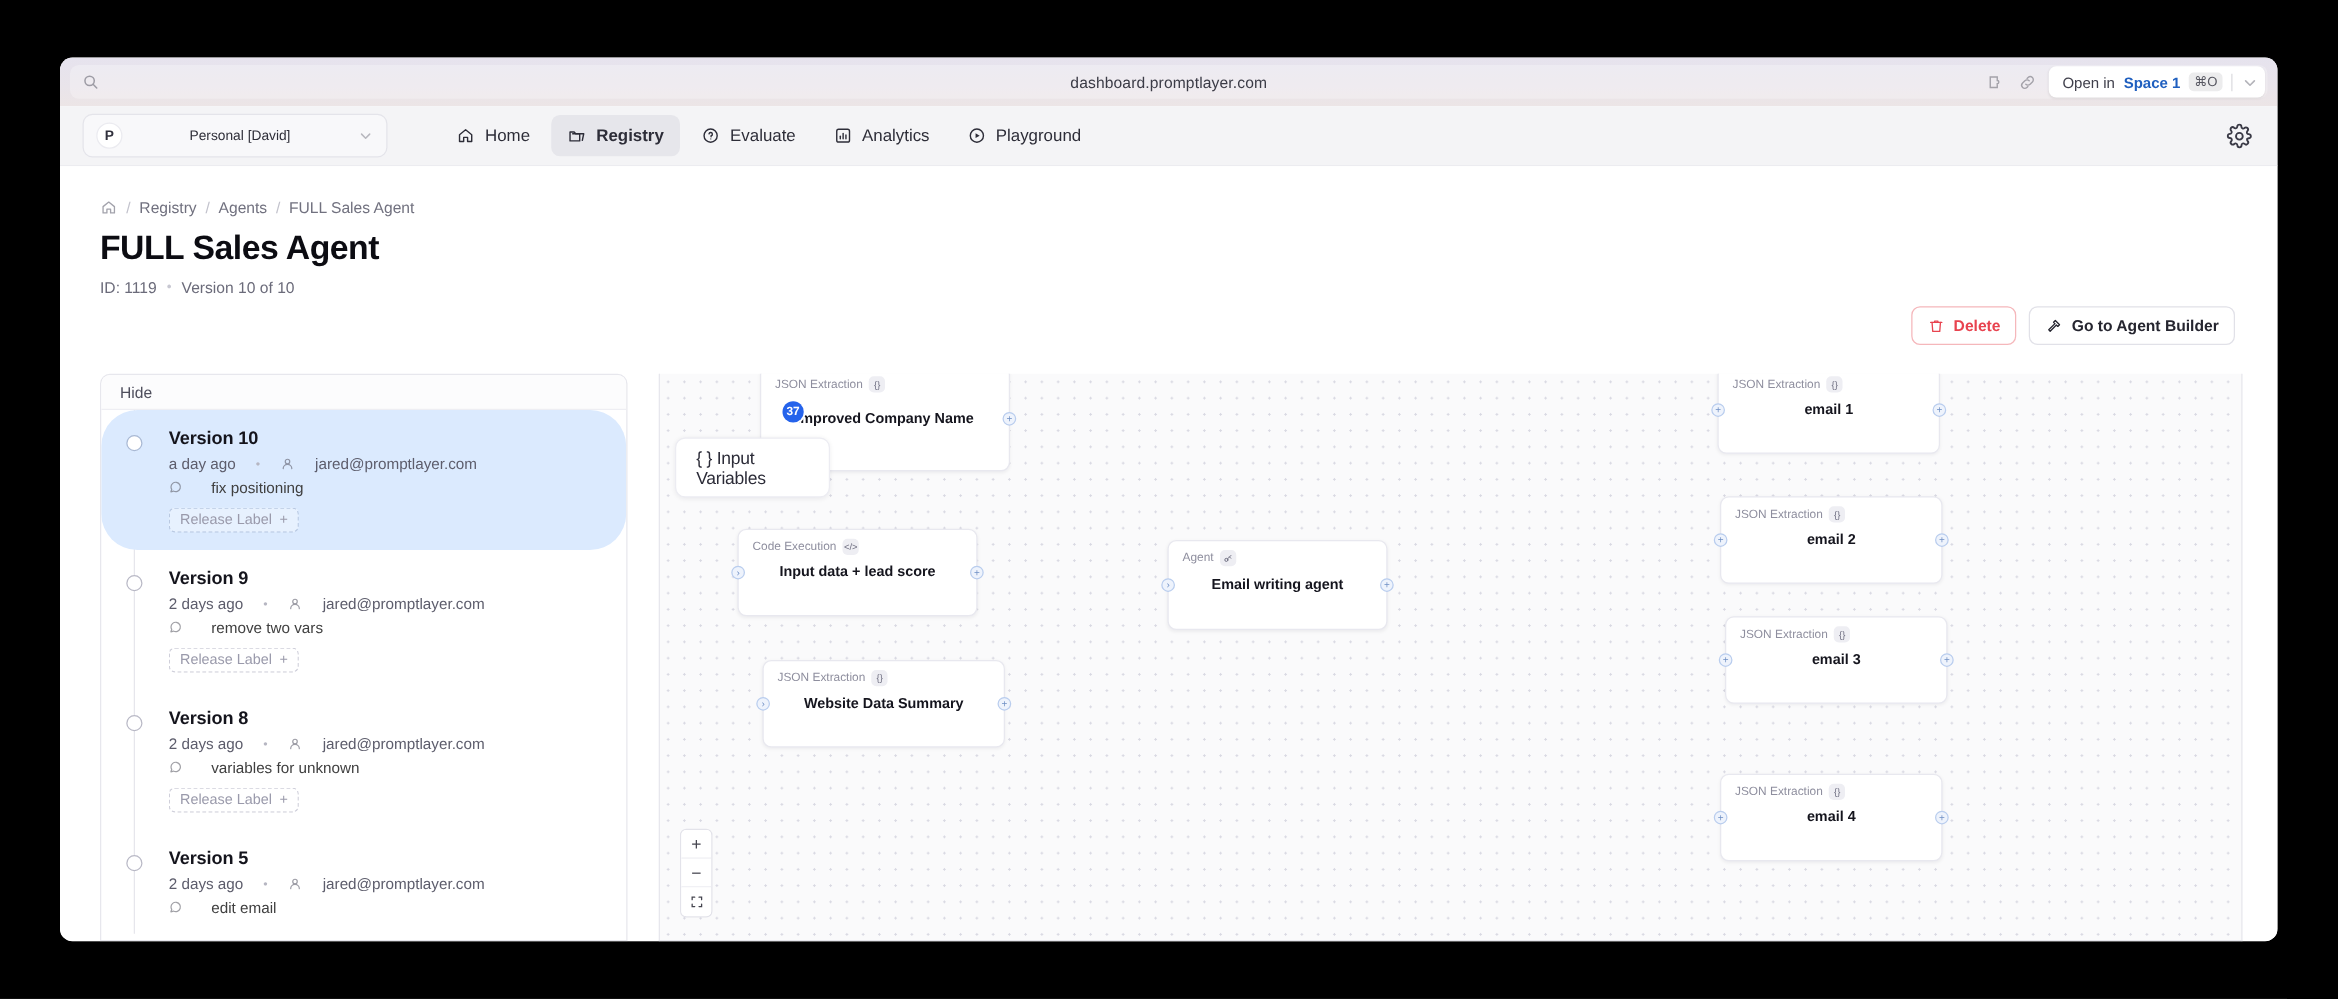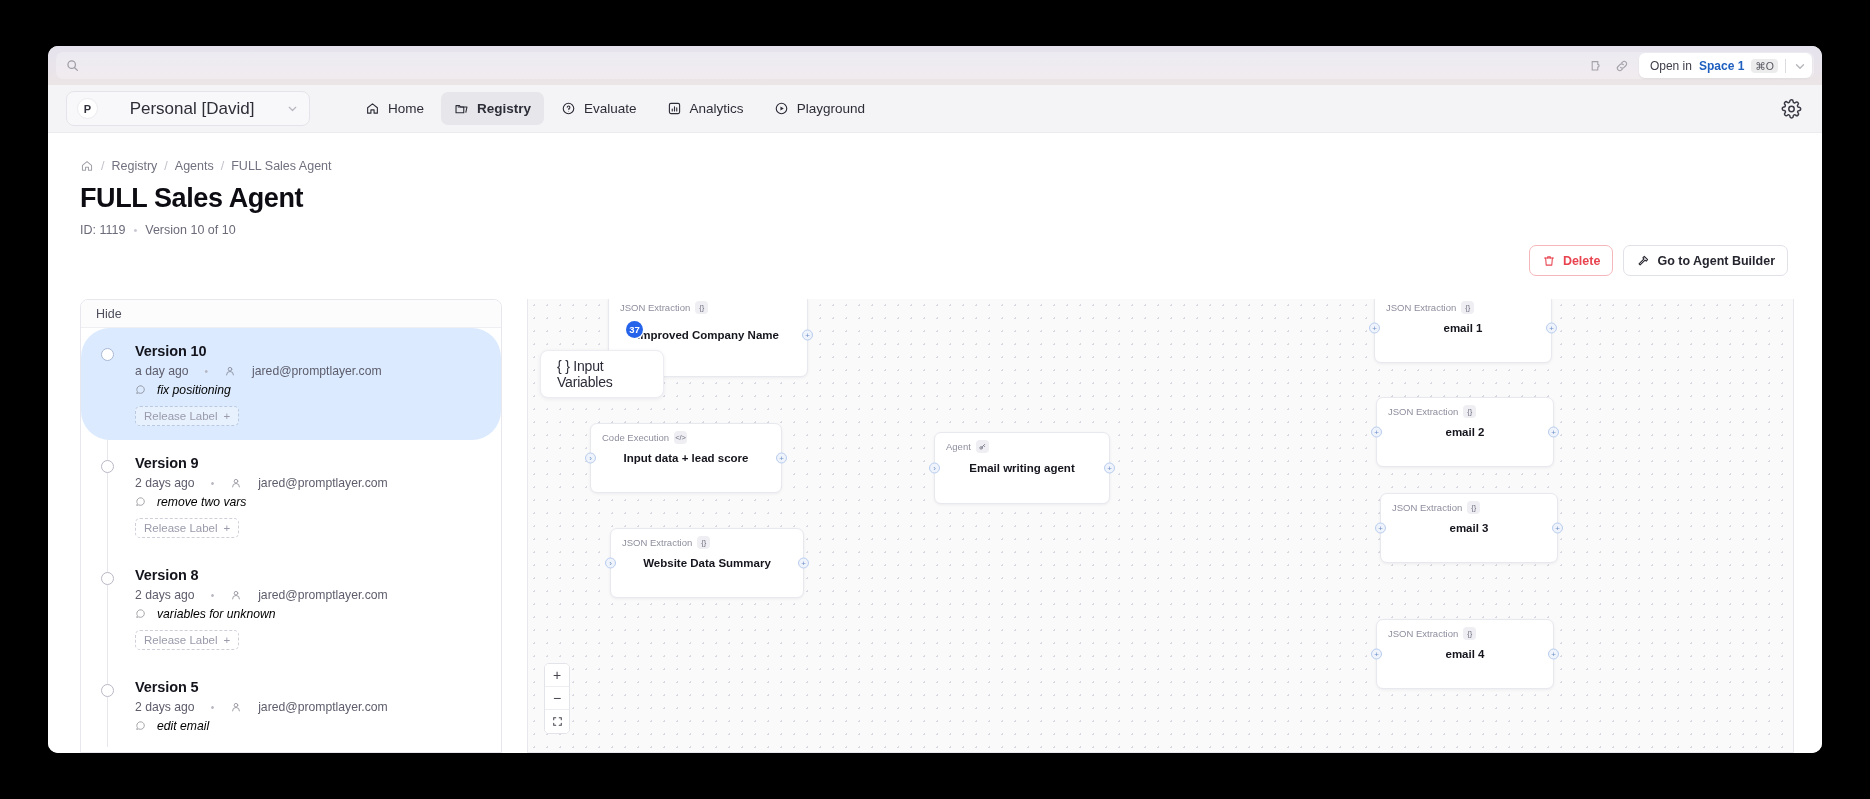--- a/index.html
+++ b/index.html
@@ -96,21 +96,21 @@
     padding: 0 10px;
     cursor: pointer;
   }
   .ws-avatar {
     width: 21px; height: 21px; border-radius: 50%;
     background: #ffffff;
     border: 1px solid #ebebf0;
     display: flex; align-items: center; justify-content: center;
     font-size: 11px; font-weight: 700; color: #30303c;
   }
-  .ws-name { flex: 1; text-align: center; font-size: 17px; color: #2e2e38; font-weight: 500; }
+  .ws-name { flex: 1; text-align: center; font-size: 11px; color: #2e2e38; font-weight: 500; }
   .ws-chev { width: 13px; height: 13px; opacity: .45; }
 
   .navtabs { display: flex; align-items: center; gap: 4px; margin-left: 42px; }
   .navtab {
     display: flex; align-items: center; gap: 8px;
     height: 33px;
     padding: 0 13px;
     border-radius: 7px;
     font-size: 13.5px;
     color: #2d2d38;
@@ -228,22 +228,22 @@
     margin-top: 5px;
     font-size: 12.2px;
     color: #5d5d6c;
     display: flex; align-items: center; gap: 16px;
   }
   .vmeta .dot { color: #b6b6c2; font-size: 10px; }
   .vmeta svg { width: 12px; height: 12px; opacity: .6; }
   .vmsg {
     margin-top: 5px;
     font-size: 12.2px;
-    color: #000000;
-    display: flex; align-items: center; gap: 10px; font-style: italic;
+    color: #404040;
+    display: flex; align-items: center; gap: 22px;
   }
   .vmsg svg { width: 12px; height: 12px; opacity: .55; flex: none; }
   .rlabel {
     margin-top: 9px;
     display: inline-flex; align-items: center; gap: 6px;
     border: 1px dashed #cfcfda;
     border-radius: 5px;
     padding: 3px 8px;
     font-size: 11.5px;
     color: #9a9aab;
@@ -362,20 +362,21 @@
 <body>
 
 <div class="window">
 
   <div class="chrome">
     <div class="urlbar">
       <svg class="search-ic" viewBox="0 0 16 16" fill="none" stroke="#5c5c68" stroke-width="1.5">
         <circle cx="7" cy="7" r="4.6"></circle>
           <line x1="10.4" y1="10.4" x2="14" y2="14" stroke-linecap="round"></line>
       </svg>
+      <span class="url-text">dashboard.promptlayer.com</span>
     </div>
     <div class="chrome-right">
       <svg class="ic-btn" viewBox="0 0 20 20" fill="none" stroke="#4a4a55" stroke-width="1.4">
         <path d="M4 4.5h7v3.5a1.6 1.6 0 1 1 0 3.2V15H4z"></path>
       </svg>
       <svg class="ic-btn" viewBox="0 0 20 20" fill="none" stroke="#4a4a55" stroke-width="1.4" stroke-linecap="round">
         <path d="M8.3 11.7a3 3 0 0 0 4.3 0l2.3-2.3a3 3 0 0 0-4.3-4.3l-1 1"></path>
         <path d="M11.7 8.3a3 3 0 0 0-4.3 0l-2.3 2.3a3 3 0 0 0 4.3 4.3l1-1"></path>
       </svg>
       <div class="open-in">

